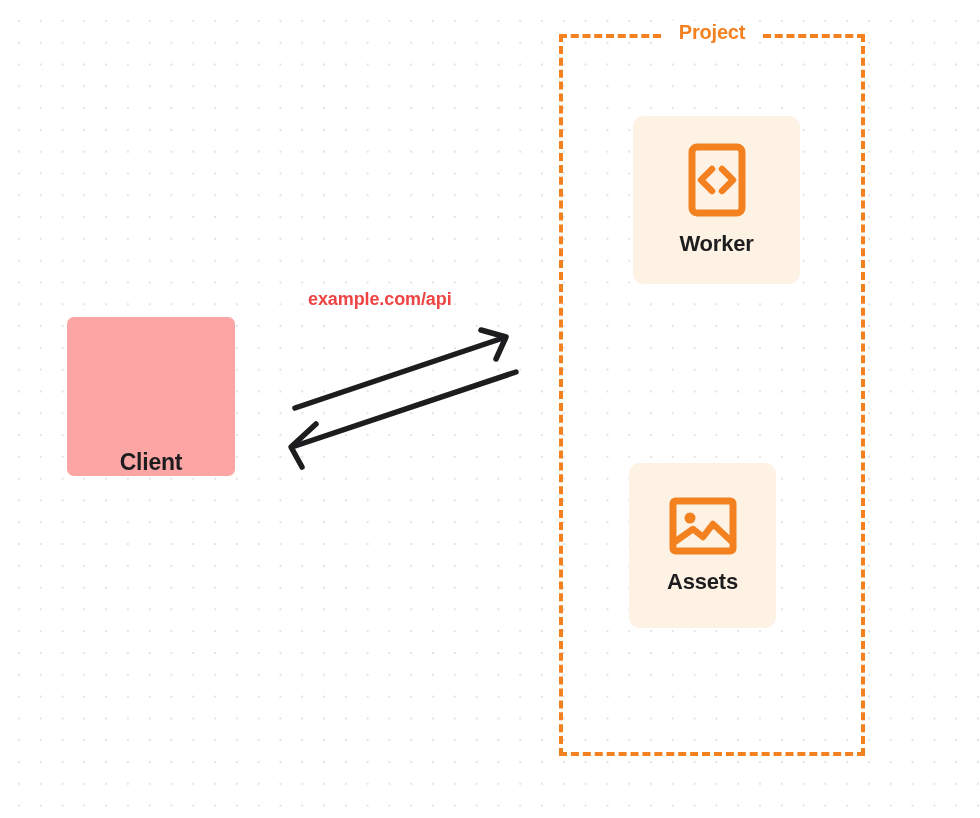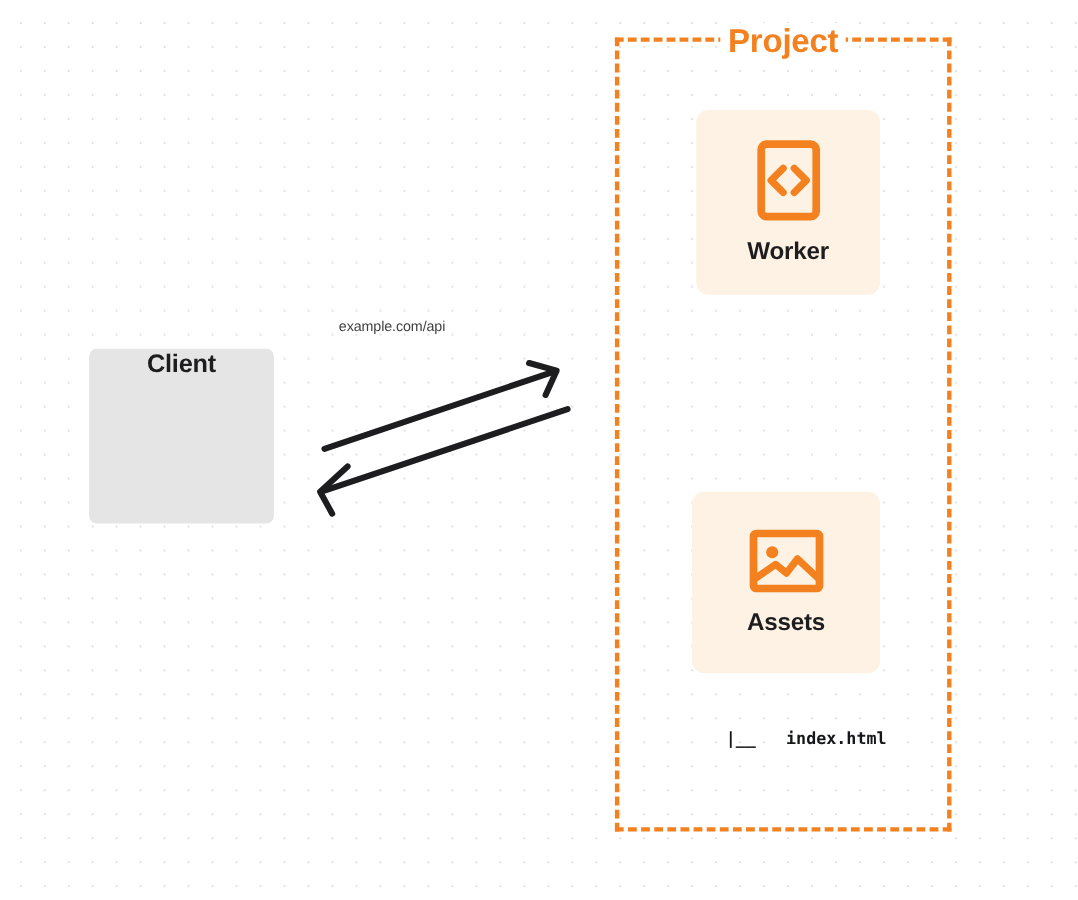--- a/index.html
+++ b/index.html
@@ -22,28 +22,28 @@
   #canvas {
     position: absolute;
     inset: 0;
     width: 980px;
     height: 818px;
   }
 
   
   .client-box {
     position: absolute;
-    left: 81px;
+    left: 67px;
     top: 317px;
     width: 168px;
     height: 159px;
-    background: #e5e5e5;
+    background: #fca5a5;
     border-radius: 7px;
     display: flex;
-    align-items: flex-start;
+    align-items: flex-end;
     justify-content: center;
   }
   .client-label {
     font-size: 23px;
     font-weight: bold;
     color: #1d1d1f;
     letter-spacing: -0.2px;
   }
 
   
@@ -52,23 +52,23 @@
     left: 0;
     top: 0;
     width: 980px;
     height: 818px;
     pointer-events: none;
   }
   .edge-label {
     position: absolute;
     left: 308px;
     top: 289px;
-    font-size: 13px;
-    font-weight: normal;
-    color: #404040;
+    font-size: 18px;
+    font-weight: bold;
+    color: #ef4444;
     letter-spacing: -0.1px;
     white-space: nowrap;
   }
 
   
   .project-group {
     position: absolute;
     left: 559px;
     top: 34px;
     width: 306px;
@@ -99,47 +99,48 @@
   }
   .dash-left  { left: 0; }
   .dash-right { right: 0; }
   .project-title {
     position: absolute;
     top: -13px;
     left: 50%;
     transform: translateX(-50%);
     padding: 0 7px;
     background: #ffffff;
-    font-size: 30px;
+    font-size: 20px;
     font-weight: bold;
     color: #f48120;
     letter-spacing: -0.2px;
     white-space: nowrap;
   }
 
   
   .card {
     position: absolute;
     background: #fdf2e3;
     border-radius: 11px;
     display: flex;
     flex-direction: column;
     align-items: center;
     justify-content: center;
+    margin-top: 16px;
   }
   .card-worker {
     left: 633px;
     top: 100px;
     width: 167px;
     height: 168px;
   }
   .card-assets {
     left: 629px;
     top: 447px;
-    width: 171px;
+    width: 147px;
     height: 165px;
     justify-content: center;
   }
   .card-icon {
     display: block;
     margin-bottom: 14px;
   }
   .card-label {
     font-size: 22px;
     font-weight: bold;
@@ -208,17 +209,16 @@
   <div class="card card-assets">
     <svg class="card-icon" width="68" height="58" viewBox="0 0 68 58">
       <rect x="4" y="4" width="60" height="50" rx="2.5" ry="2.5" fill="none" stroke="#f48120" stroke-width="7"></rect>
       <circle cx="21" cy="21" r="5.5" fill="#f48120"></circle>
       <polyline points="7,44 24,32 34,40 44,27 62,44" fill="none" stroke="#f48120" stroke-width="6.5" stroke-linecap="round" stroke-linejoin="round"></polyline>
     </svg>
     <span class="card-label">Assets</span>
   </div>
 
   <div class="file-tree">
-    <span class="tree-row">   |__   index.html</span>
     
   </div>
 
 </div>
 
 </body></html>

